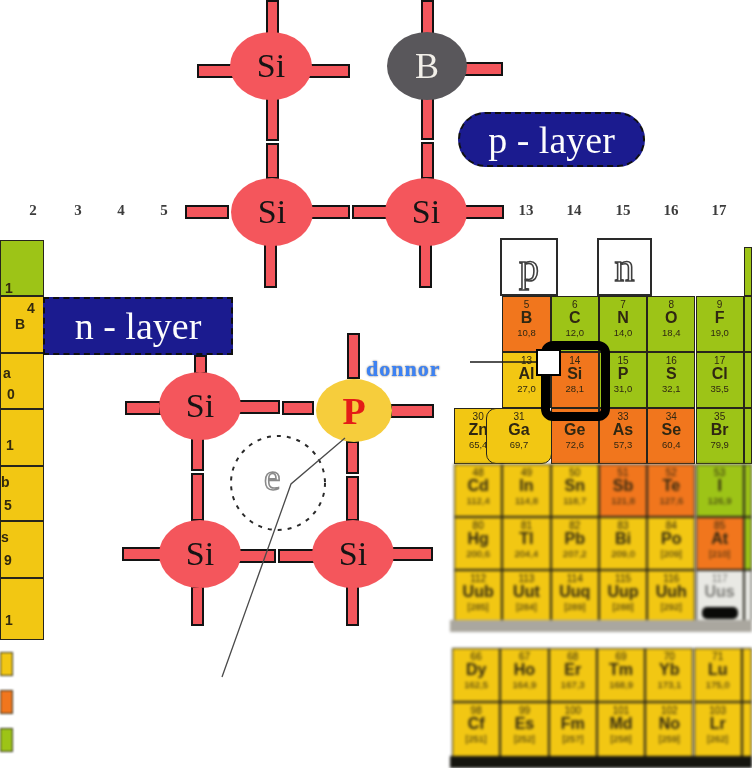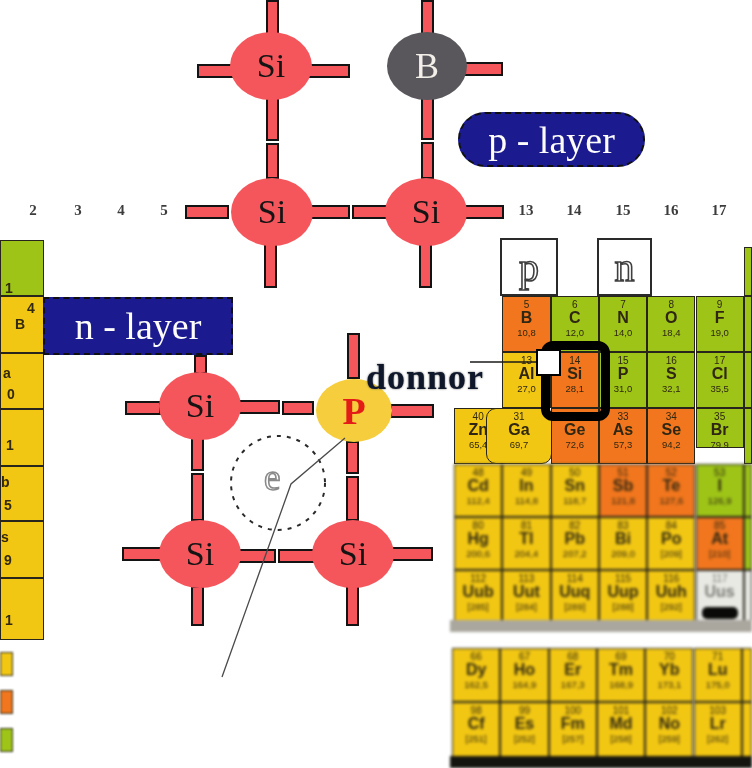--- a/index.html
+++ b/index.html
@@ -44,21 +44,21 @@
   .atom-boron{background:#59575b;color:#f2efe9;font-size:36px;}
   .atom-phosphorus{background:#f6cd3c;color:#e41c17;font-size:38px;font-weight:bold;}
 
   .navy{position:absolute;box-sizing:border-box;background:#1b1b8f;border:2px dashed #101010;
         display:flex;align-items:center;justify-content:center;z-index:22;}
   .navy span{font-family:"Liberation Serif","DejaVu Serif",serif;font-size:38px;color:#fdfdfd;}
 
   #overlay{position:absolute;left:0;top:0;z-index:24;pointer-events:none;}
 
   #donor{position:absolute;z-index:26;font-family:"Liberation Serif","DejaVu Serif",serif;
-         font-weight:bold;font-size:36px;color:#0f172a;letter-spacing:1px;
+         font-weight:bold;font-size:22px;color:#3b82f6;letter-spacing:1px;
          text-shadow:0 0 2px rgba(70,70,70,0.9);}
   #electron{position:absolute;z-index:24;font-family:"Liberation Serif","DejaVu Serif",serif;
             font-size:37px;color:rgba(255,255,255,0.15);-webkit-text-stroke:1.6px #8a8a8a;}
   #conductive-box{position:absolute;box-sizing:border-box;border:2px dashed #3a3a3a;z-index:24;
                   display:flex;align-items:center;justify-content:center;}
   #conductive-box .hollow{font-size:33px;letter-spacing:2px;-webkit-text-stroke:1.4px #2e2e2e;}
 </style>
 </head>
 <body>
 
@@ -109,21 +109,21 @@
         <span class="cnum">16</span>
         <span class="csym">S</span>
         <span class="cmass">32,1</span>
       </div>
       <div class="cell c-green" style="left: 695.5px; top: 352px; width: 48.3px; height: 56px;">
         <span class="cnum">17</span>
         <span class="csym">Cl</span>
         <span class="cmass">35,5</span>
       </div>
       <div class="cell c-yellow" style="left: 454px; top: 408px; width: 48.3px; height: 56px;">
-        <span class="cnum">40</span>
+        <span class="cnum">30</span>
         <span class="csym">Zn</span>
         <span class="cmass">65,4</span>
       </div>
       <div class="cell c-yellow" style="left: 486px; top: 408px; width: 66px; height: 56px; border-radius: 10px;">
         <span class="cnum">31</span>
         <span class="csym">Ga</span>
         <span class="cmass">69,7</span>
       </div>
       <div class="cell c-orange" style="left: 550.6px; top: 408px; width: 48.3px; height: 56px;">
         <span class="cnum">32</span>
@@ -131,23 +131,23 @@
         <span class="cmass">72,6</span>
       </div>
       <div class="cell c-orange" style="left: 598.9px; top: 408px; width: 48.3px; height: 56px;">
         <span class="cnum">33</span>
         <span class="csym">As</span>
         <span class="cmass">57,3</span>
       </div>
       <div class="cell c-orange" style="left: 647.2px; top: 408px; width: 48.3px; height: 56px;">
         <span class="cnum">34</span>
         <span class="csym">Se</span>
-        <span class="cmass">94,2</span>
-      </div>
-      <div class="cell c-green" style="left: 695.5px; top: 408px; width: 48.3px; height: 40px;">
+        <span class="cmass">60,4</span>
+      </div>
+      <div class="cell c-green" style="left: 695.5px; top: 408px; width: 48.3px; height: 56px;">
         <span class="cnum">35</span>
         <span class="csym">Br</span>
         <span class="cmass">79,9</span>
       </div>
       <div class="cell c-green" style="left: 744px; top: 247px; width: 8px; height: 49px;"></div>
       <div class="cell c-green" style="left: 744px; top: 296px; width: 8px; height: 56px;"></div>
       <div class="cell c-green" style="left: 744px; top: 352px; width: 8px; height: 56px;"></div>
       <div class="cell c-green" style="left: 744px; top: 408px; width: 8px; height: 56px;"></div>
     </div>
   <div class="layer blur18" id="table-blur">

